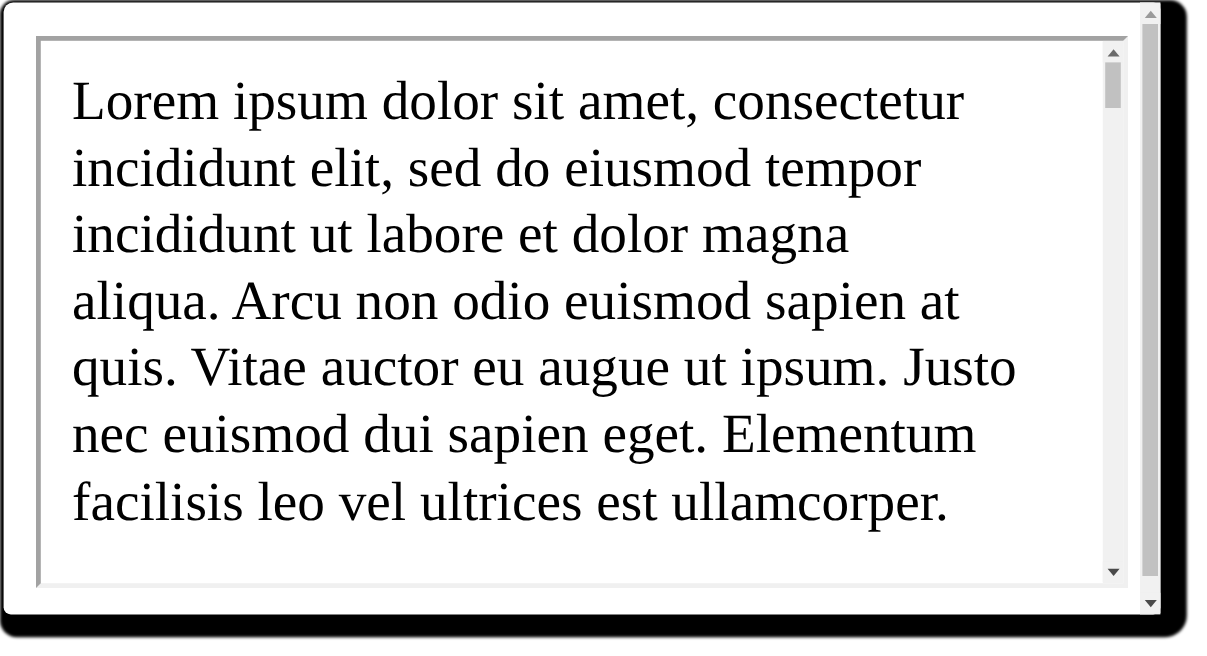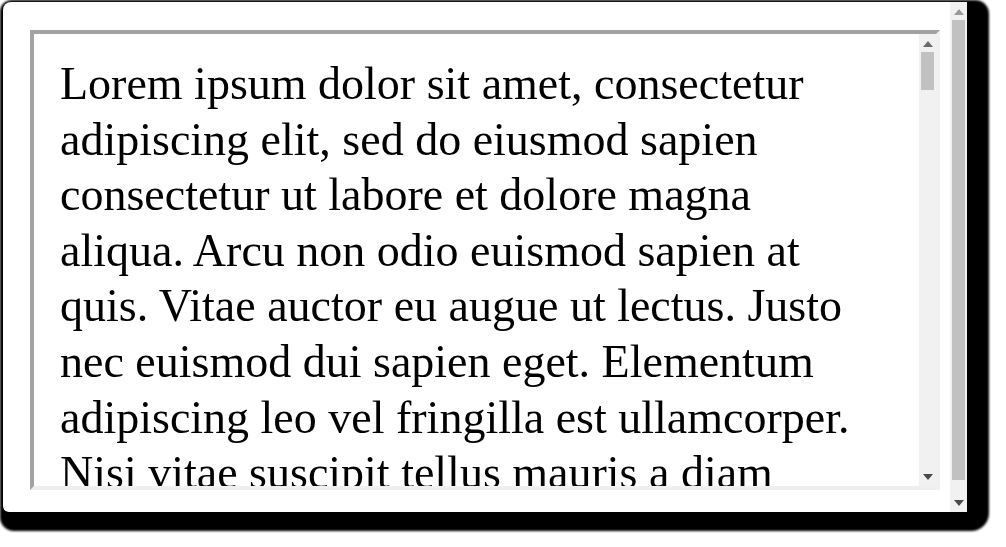--- a/index.html
+++ b/index.html
@@ -71,27 +71,26 @@
 
 <div class="canvas">
 
   <div class="shadow-frame"></div>
 
   <div class="window">
 
     <div class="lorem-textarea">
       <div class="text-pane">
         <div class="text-line">Lorem ipsum dolor sit amet, consectetur</div>
-        <div class="text-line">adipiscing elit, sed do eiusmod sapien</div>
-        <div class="text-line">consectetur ut labore et dolore magna</div>
+        <div class="text-line">incididunt elit, sed do eiusmod tempor</div>
+        <div class="text-line">incididunt ut labore et dolor magna</div>
         <div class="text-line">aliqua. Arcu non odio euismod sapien at</div>
-        <div class="text-line">quis. Vitae auctor eu augue ut lectus. Justo</div>
+        <div class="text-line">quis. Vitae auctor eu augue ut ipsum. Justo</div>
         <div class="text-line">nec euismod dui sapien eget. Elementum</div>
-        <div class="text-line">adipiscing leo vel fringilla est ullamcorper.</div>
-        <div class="text-line">Nisi vitae suscipit tellus mauris a diam</div>
+        <div class="text-line">facilisis leo vel ultrices est ullamcorper.</div>
       </div>
 
       <div class="ta-scrollbar">
         <div class="sb-btn top">
           <span class="tri up"></span>
         </div>
         <div class="sb-thumb"></div>
         <div class="sb-btn bottom">
           <span class="tri down"></span>
         </div>

